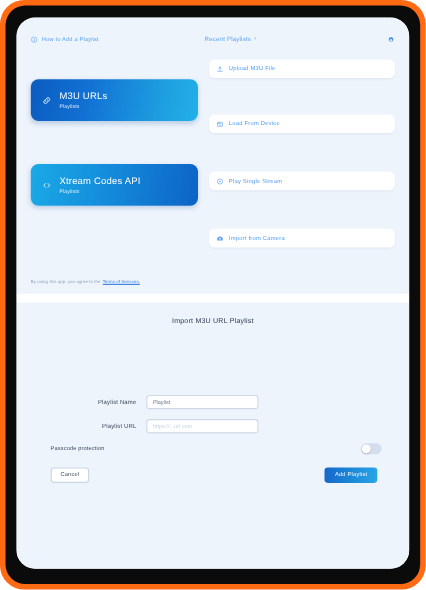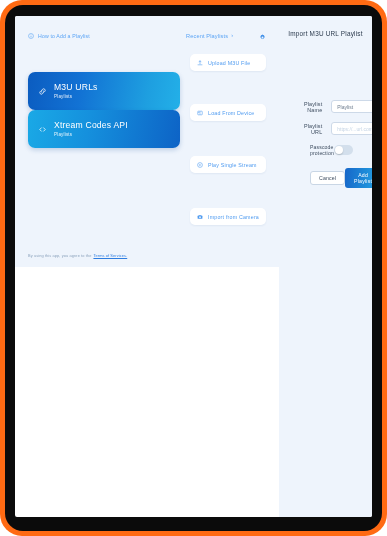--- a/index.html
+++ b/index.html
@@ -25,24 +25,24 @@
   }
   .device-bezel {
     width: 100%; height: 100%;
     background: #0b0b0b;
     border-radius: 18px;
     padding: 11px 10px 14px 10px;
   }
   .device-screen {
     width: 100%; height: 100%;
     background: #ffffff;
-    border-radius: 2px;
+    border-radius: 17px;
     overflow: hidden;
     display: flex;
-    flex-direction: row;
+    flex-direction: column;
   }
 
   
   .panel-top {
     background: #eef4fc;
     padding: 12px 13px 0 13px;
     height: 251px;
     position: relative;
     flex: none;
   }
@@ -111,20 +111,21 @@
     padding: 0 10px;
     color: #ffffff;
     box-shadow: 0 2px 5px rgba(13,74,145,.22);
   }
   .gcard.a {
     background: linear-gradient(100deg, #0b5cc0 0%, #1272d4 35%, #1e9fe0 78%, #23b0e8 100%);
     margin-top: 6px;
   }
   .gcard.b {
     background: linear-gradient(100deg, #1aa9e6 0%, #1590dd 40%, #0d63c6 100%);
+    margin-top: 39px;
   }
   .gcard-texts { display: flex; flex-direction: column; gap: 1px; }
   .gcard-title {
     font-size: 8.6px;
     font-weight: 400;
     letter-spacing: .2px;
     line-height: 1.05;
   }
   .gcard-sub {
     font-size: 4.6px;

